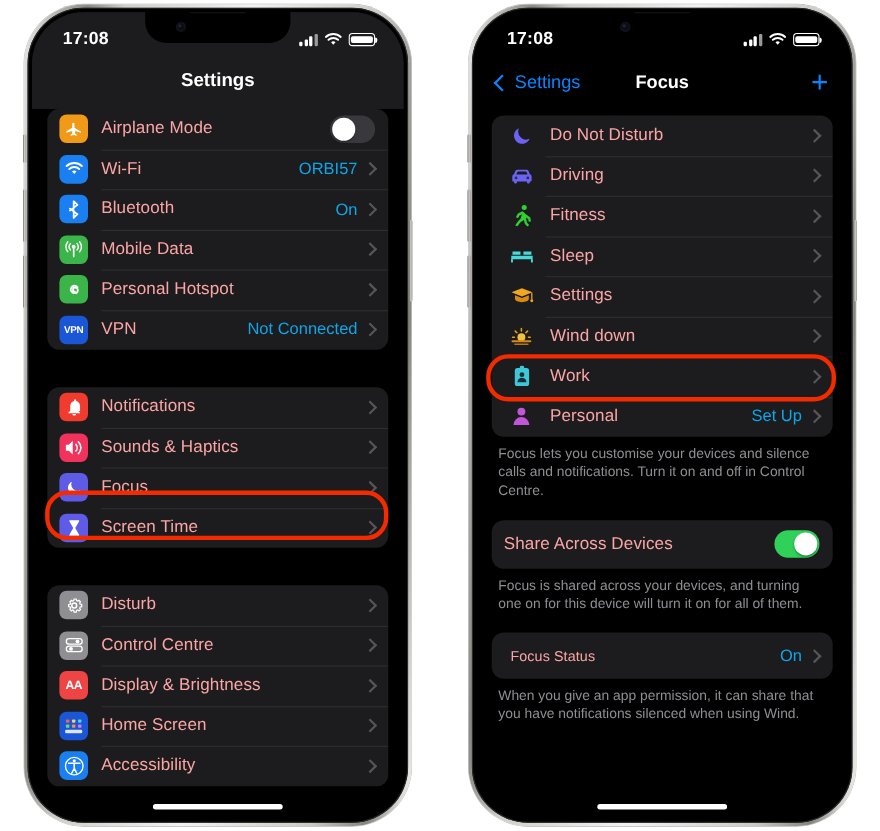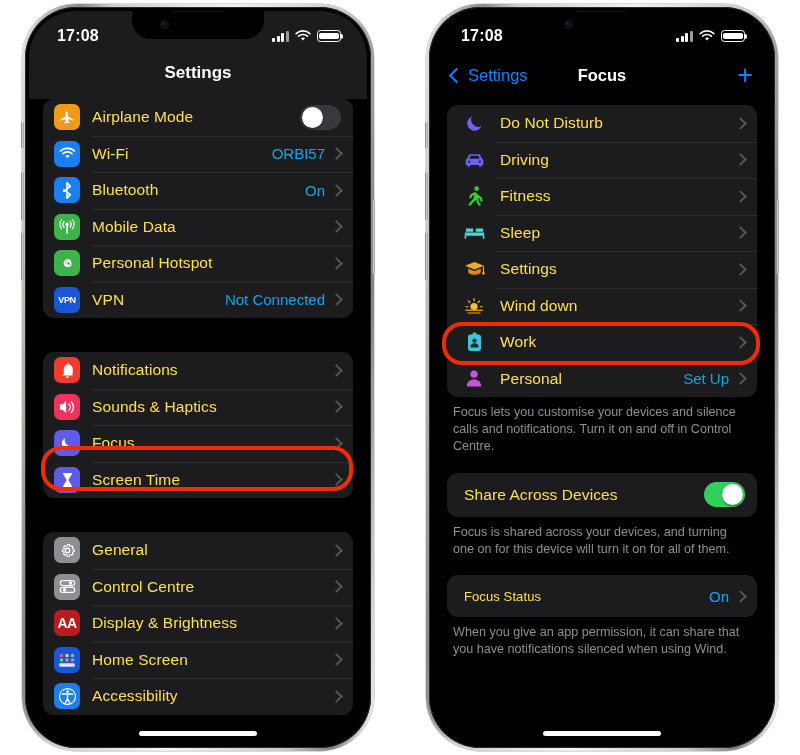--- a/index.html
+++ b/index.html
@@ -104,21 +104,21 @@
   }
   .grp-gap-lg{height:34px;}
   .grp-gap-sm{height:18px;}
   .row{
     position:relative;display:flex;align-items:center;height:36.5px;padding:0 12px 0 11px;
     box-sizing:border-box;cursor:pointer;
   }
   .row + .row:before{
     content:"";position:absolute;left:49px;right:0;top:0;height:1px;background:#2e2e30;
   }
-  .row .label{color:#fde047;font-size:15.5px;flex:1;letter-spacing:.1px;}
+  .row .label{color:#fca5a5;font-size:15.5px;flex:1;letter-spacing:.1px;}
   .row .value{color:#0ea5e9;font-size:15px;margin-right:7px;}
   .chev{
     width:7px;height:7px;border-top:2px solid #55555a;border-right:2px solid #55555a;
     transform:rotate(45deg);flex:none;
   }
 
   
   .appicon{
     width:26px;height:26px;border-radius:6.5px;margin-right:12px;flex:none;
     display:flex;align-items:center;justify-content:center;color:#fff;
@@ -323,39 +323,39 @@
           <div class="grp-gap-lg"></div>
 
           <div class="group">
             <div class="row">
               <div class="appicon" style="background:#8e8e93">
                 <svg width="17" height="17" viewBox="0 0 20 20" fill="#fff">
                     <path d="M10 6.6a3.4 3.4 0 1 0 0 6.8 3.4 3.4 0 0 0 0-6.8zm0 5.2a1.8 1.8 0 1 1 0-3.6 1.8 1.8 0 0 1 0 3.6z"></path>
                     <path d="M18 8.8l-1.7-.3-.5-1.2.9-1.4-1.6-1.6-1.4.9-1.2-.5L12.2 3H9.8l-.3 1.7-1.2.5-1.4-.9L5.3 5.9l.9 1.4-.5 1.2L4 8.8v2.4l1.7.3.5 1.2-.9 1.4 1.6 1.6 1.4-.9 1.2.5.3 1.7h2.4l.3-1.7 1.2-.5 1.4.9 1.6-1.6-.9-1.4.5-1.2 1.7-.3V8.8z" fill="none" stroke="#fff" stroke-width="1.3"></path>
                   </svg>
               </div>
-              <div class="label">General</div>
+              <div class="label">Disturb</div>
               <div class="chev"></div>
             </div>
 
             <div class="row">
               <div class="appicon" style="background:#8e8e93">
                 <svg width="17" height="15" viewBox="0 0 20 17">
                   <rect x="1.5" y="1.5" width="17" height="6" rx="3" fill="none" stroke="#fff" stroke-width="1.4"></rect>
                   <circle cx="13.5" cy="4.5" r="2.1" fill="#fff"></circle>
                   <rect x="1.5" y="9.5" width="17" height="6" rx="3" fill="none" stroke="#fff" stroke-width="1.4"></rect>
                   <circle cx="6.5" cy="12.5" r="2.1" fill="#fff"></circle>
                 </svg>
               </div>
               <div class="label">Control Centre</div>
               <div class="chev"></div>
             </div>
 
             <div class="row">
-              <div class="appicon" style="background:#b91c1c;font-size:14px;font-weight:700;letter-spacing:-.5px;">AA</div>
+              <div class="appicon" style="background:#ef4444;font-size:11px;font-weight:700;letter-spacing:-.5px;">AA</div>
               <div class="label">Display &amp; Brightness</div>
               <div class="chev"></div>
             </div>
 
             <div class="row">
               <div class="appicon" style="background:#1a56d6">
                 <svg width="18" height="16" viewBox="0 0 18 16">
                   <g>
                     <rect x="2" y="2" width="3" height="3" rx=".8" fill="#ff5c5c"></rect>
                     <rect x="7.5" y="2" width="3" height="3" rx=".8" fill="#ffd34d"></rect>
@@ -540,21 +540,21 @@
               <div class="chev"></div>
             </div>
           </div>
 
           <div class="note">Focus lets you customise your devices and silence calls and notifications. Turn it on and off in Control Centre.</div>
 
           <div class="grp-gap-sm"></div>
 
           <div class="group">
             <div class="row" style="height:44px">
-              <div class="label" style="margin-left:6px;font-size:15.5px">Share Across Devices</div>
+              <div class="label" style="font-size:15.5px">Share Across Devices</div>
               <div class="toggle on">
                   <div class="knob"></div>
                 </div>
             </div>
           </div>
 
           <div class="note">Focus is shared across your devices, and turning one on for this device will turn it on for all of them.</div>
 
           <div class="grp-gap-sm"></div>
 

